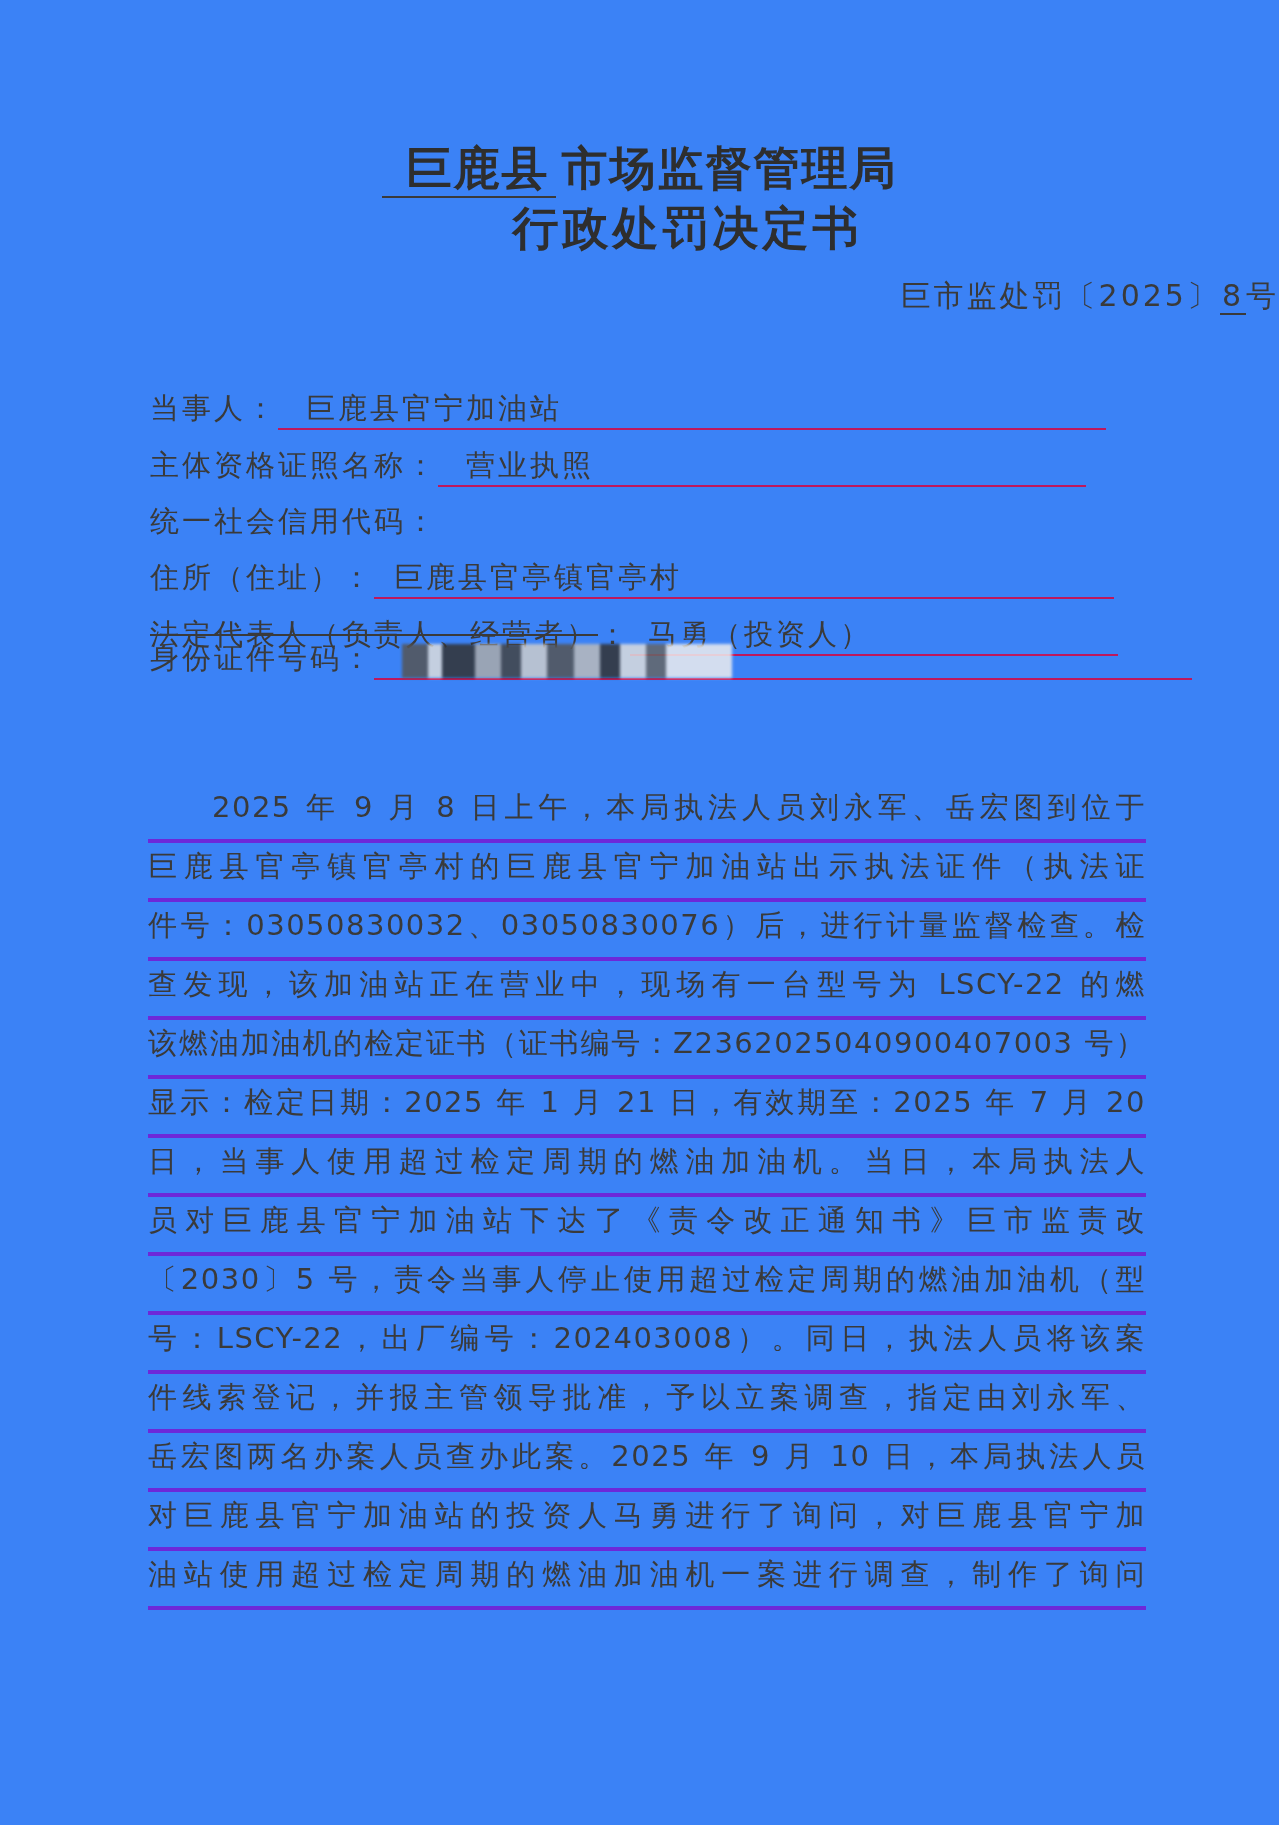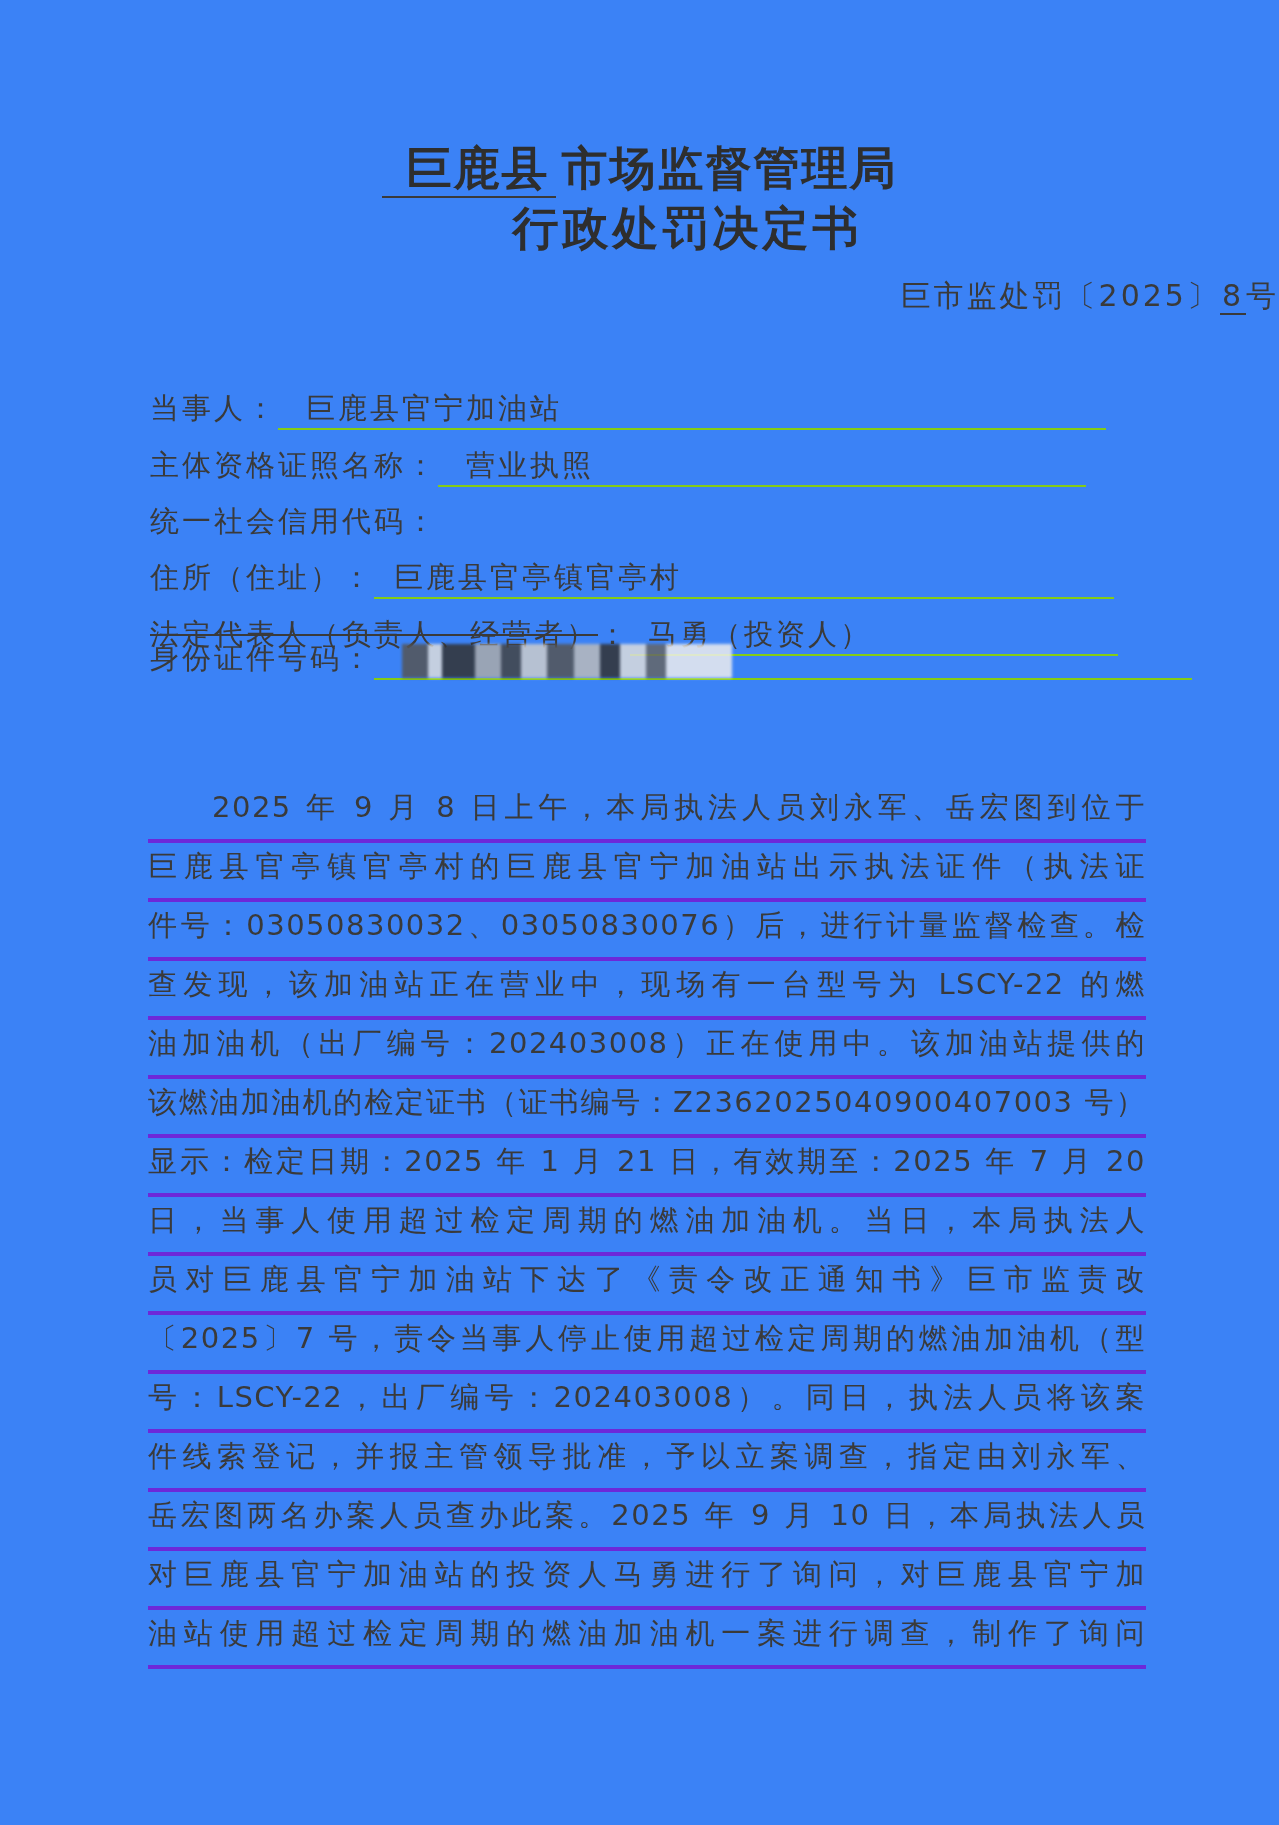--- a/index.html
+++ b/index.html
@@ -80,21 +80,21 @@
     }
     .field-label {
       white-space: nowrap;
       line-height: 44px;
     }
     .field-label.struck {
       text-decoration: line-through;
       text-decoration-thickness: 2px;
     }
     .field-value {
-      border-bottom: 2px solid #84cc16;
+      border-bottom: 2px solid #be185d;
       line-height: 40px;
       padding-left: 28px;
       white-space: nowrap;
       flex: none;
     }
     .field-value.mono {
       font-family: "Liberation Serif", "DejaVu Serif", serif;
       letter-spacing: 0;
       font-size: 31px;
     }
@@ -175,26 +175,25 @@
   <div class="field" style="top:636px;">
     <span class="field-label">身份证件号码：</span>
     <span class="field-value" style="width:790px; padding-left:28px;"><span class="redacted"></span></span>
   </div>
 
   <div class="body-text">
     <div class="body-line first">2025 年 9 月 8 日上午，本局执法人员刘永军、岳宏图到位于</div>
     <div class="body-line">巨鹿县官亭镇官亭村的巨鹿县官宁加油站出示执法证件（执法证</div>
     <div class="body-line">件号：03050830032、03050830076）后，进行计量监督检查。检</div>
     <div class="body-line">查发现，该加油站正在营业中，现场有一台型号为 LSCY-22 的燃</div>
-    <div class="body-line">油加油机（出厂编号：202403008）正在使用中。该加油站提供的</div>
     <div class="body-line">该燃油加油机的检定证书（证书编号：Z2362025040900407003 号）</div>
     <div class="body-line">显示：检定日期：2025 年 1 月 21 日，有效期至：2025 年 7 月 20</div>
     <div class="body-line">日，当事人使用超过检定周期的燃油加油机。当日，本局执法人</div>
     <div class="body-line">员对巨鹿县官宁加油站下达了《责令改正通知书》巨市监责改</div>
-    <div class="body-line">〔2025〕7 号，责令当事人停止使用超过检定周期的燃油加油机（型</div>
+    <div class="body-line">〔2030〕5 号，责令当事人停止使用超过检定周期的燃油加油机（型</div>
     <div class="body-line">号：LSCY-22，出厂编号：202403008）。同日，执法人员将该案</div>
     <div class="body-line">件线索登记，并报主管领导批准，予以立案调查，指定由刘永军、</div>
     <div class="body-line">岳宏图两名办案人员查办此案。2025 年 9 月 10 日，本局执法人员</div>
     <div class="body-line">对巨鹿县官宁加油站的投资人马勇进行了询问，对巨鹿县官宁加</div>
     <div class="body-line">油站使用超过检定周期的燃油加油机一案进行调查，制作了询问</div>
   </div>
 
 </div>
 
 </body></html>

